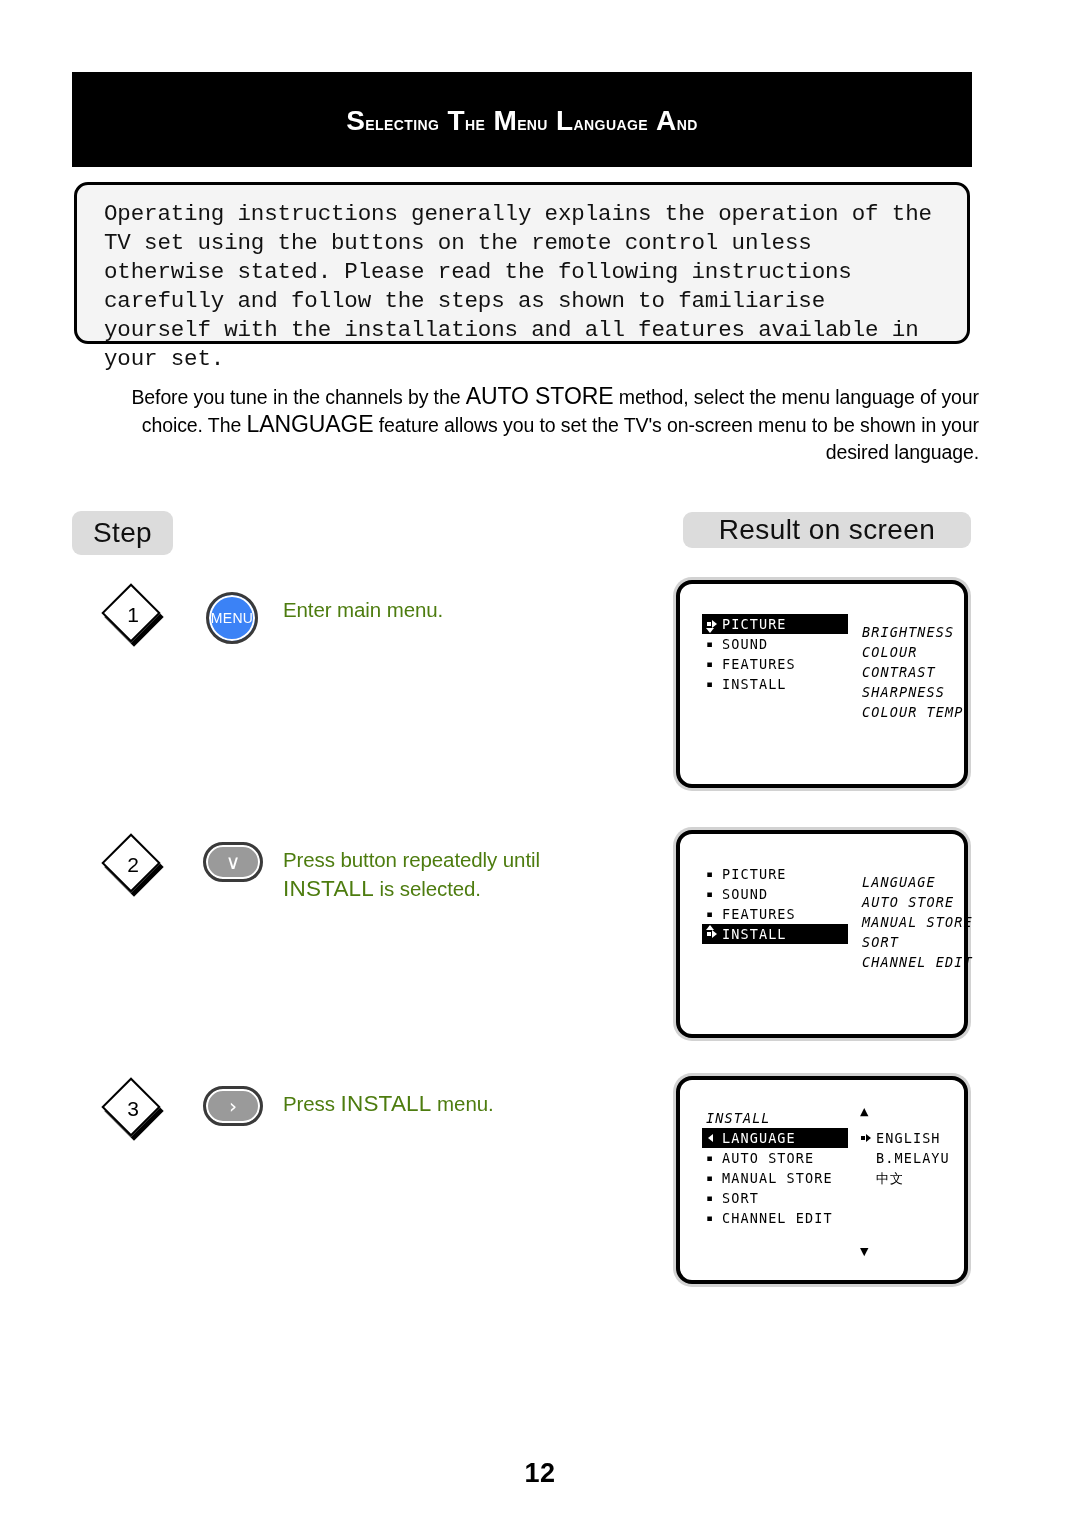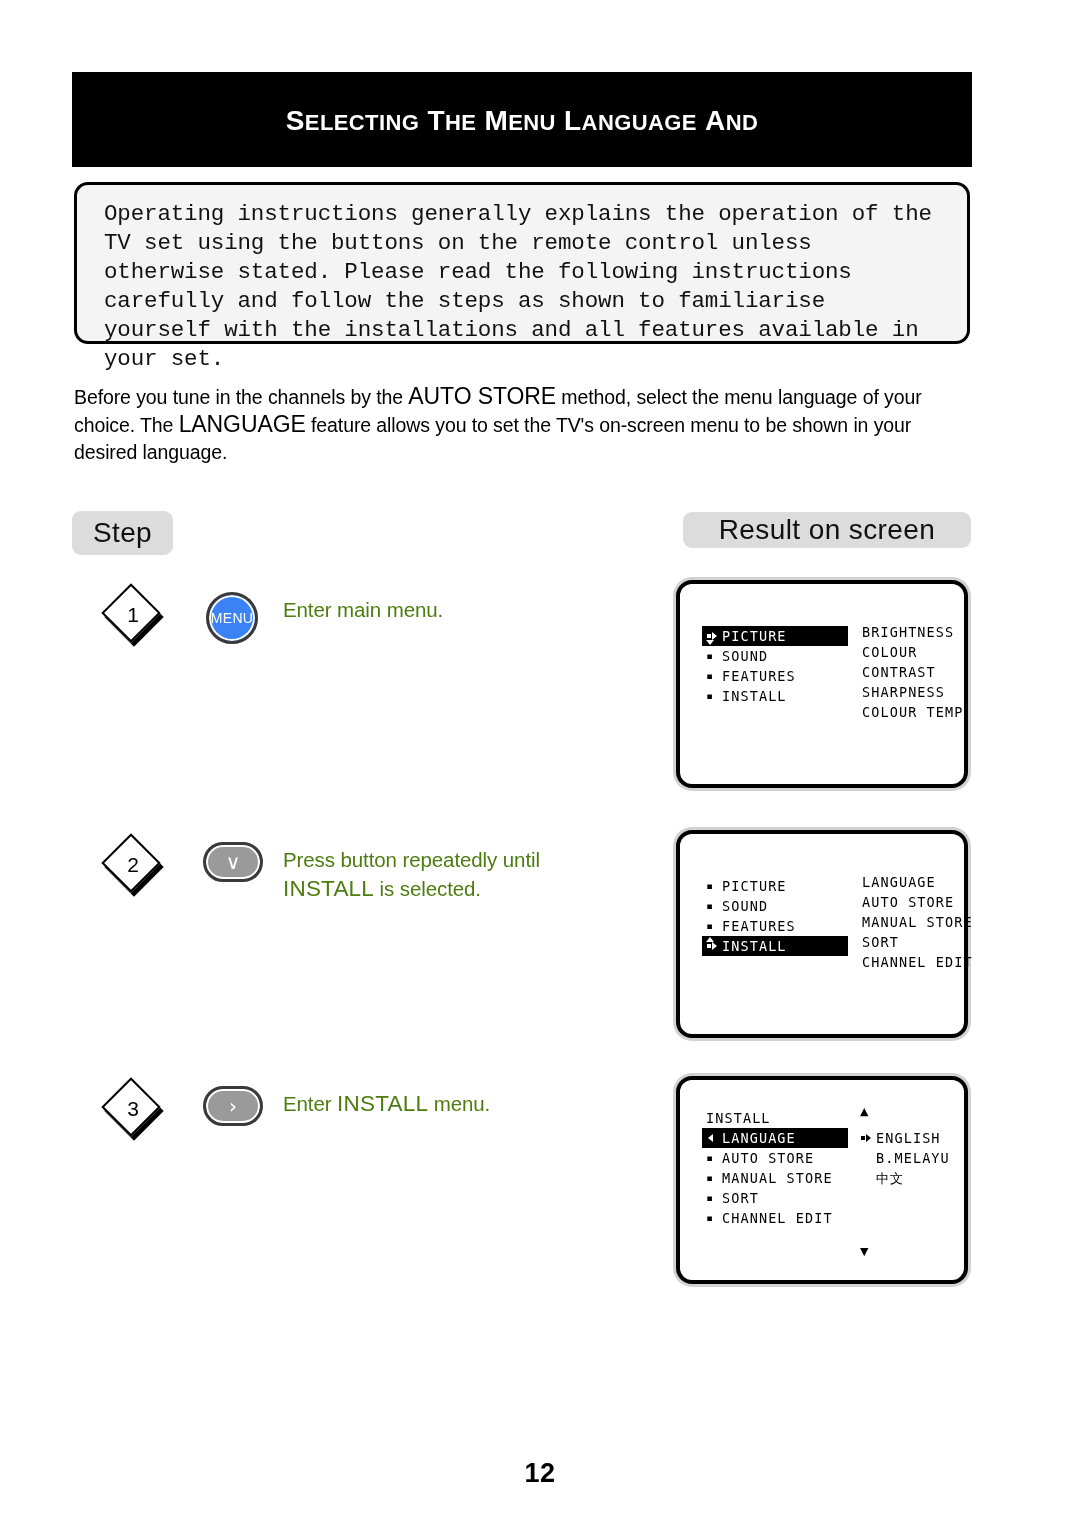--- a/index.html
+++ b/index.html
@@ -37,21 +37,21 @@
     padding-top: 2px;
   }
   .title-line {
     font-weight: bold;
     letter-spacing: 0.4px;
     line-height: 1.13;
     text-align: center;
     white-space: nowrap;
   }
   .title-line .cap { font-size: 28px; }
-  .title-line .sml { font-size: 22px; }
+  .title-line .sml { font-size: 14px; }
 
   
   .intro-box {
     position: absolute;
     left: 74px;
     top: 182px;
     width: 896px;
     height: 162px;
     border: 3px solid #000000;
     border-radius: 14px;
@@ -72,20 +72,21 @@
 
   
   .body-par {
     position: absolute;
     left: 74px;
     top: 383px;
     width: 905px;
     font-size: 19.5px;
     line-height: 27px;
     letter-spacing: -0.1px;
+    text-align: right;
   }
   .body-par .big { font-size: 23px; }
 
   
   .pill {
     position: absolute;
     background: #dcdcdc;
     border-radius: 9px;
     display: flex;
     align-items: center;
@@ -214,21 +215,21 @@
   .tv-3 { top: 1076px; }
 
   .osd {
     position: absolute;
     left: 0; top: 0; right: 0; bottom: 0;
     font-family: "DejaVu Sans Mono", monospace;
     font-size: 13.5px;
     letter-spacing: 1.1px;
     color: #000;
   }
-  .osd-col-left  { position: absolute; left: 22px;  top: 42px;  width: 152px; }
+  .osd-col-left  { position: absolute; left: 22px;  top: 30px;  width: 152px; }
   .osd-col-right { position: absolute; left: 178px; top: 38px;  width: 110px; }
 
   .osd-item {
     height: 20px;
     line-height: 20px;
     white-space: nowrap;
     padding-left: 4px;
     box-sizing: border-box;
     position: relative;
   }
@@ -237,21 +238,21 @@
     width: 16px;
     font-size: 12px;
     line-height: 20px;
     vertical-align: top;
   }
   .osd-item.selected {
     background: #000;
     color: #fff;
     width: 146px;
   }
-  .osd-plain { height: 20px; line-height: 20px; white-space: nowrap; padding-left: 4px; }
+  .osd-plain { height: 20px; line-height: 20px; white-space: nowrap; padding-left: 4px; font-style: italic; }
 
   
   .cur {
     display: inline-block;
     width: 16px;
     height: 20px;
     position: relative;
     vertical-align: top;
   }
   .cur .sq {
@@ -368,21 +369,21 @@
   <div class="step-row row-3">
     <div class="diamond">
       <div class="dia-shadow"></div>
       <div class="dia-face"></div>
       <div class="dia-num">3</div>
     </div>
     <div class="btn-dir">
       <span>›</span>
     </div>
     <div class="step-desc">
-      <span>Enter </span><span class="caps">INSTALL</span><span> menu.</span>
+      <span>Press </span><span class="caps">INSTALL</span><span> menu.</span>
     </div>
   </div>
 
   <div class="tv tv-1">
     <div class="osd">
       <div class="osd-col-left">
         <div class="osd-item selected"><span class="cur"><i class="sq"></i><i class="tri-r"></i><i class="tri-d"></i></span><span>PICTURE</span></div>
         <div class="osd-item"><span class="bullet">▪</span><span>SOUND</span></div>
         <div class="osd-item"><span class="bullet">▪</span><span>FEATURES</span></div>
         <div class="osd-item"><span class="bullet">▪</span><span>INSTALL</span></div>

